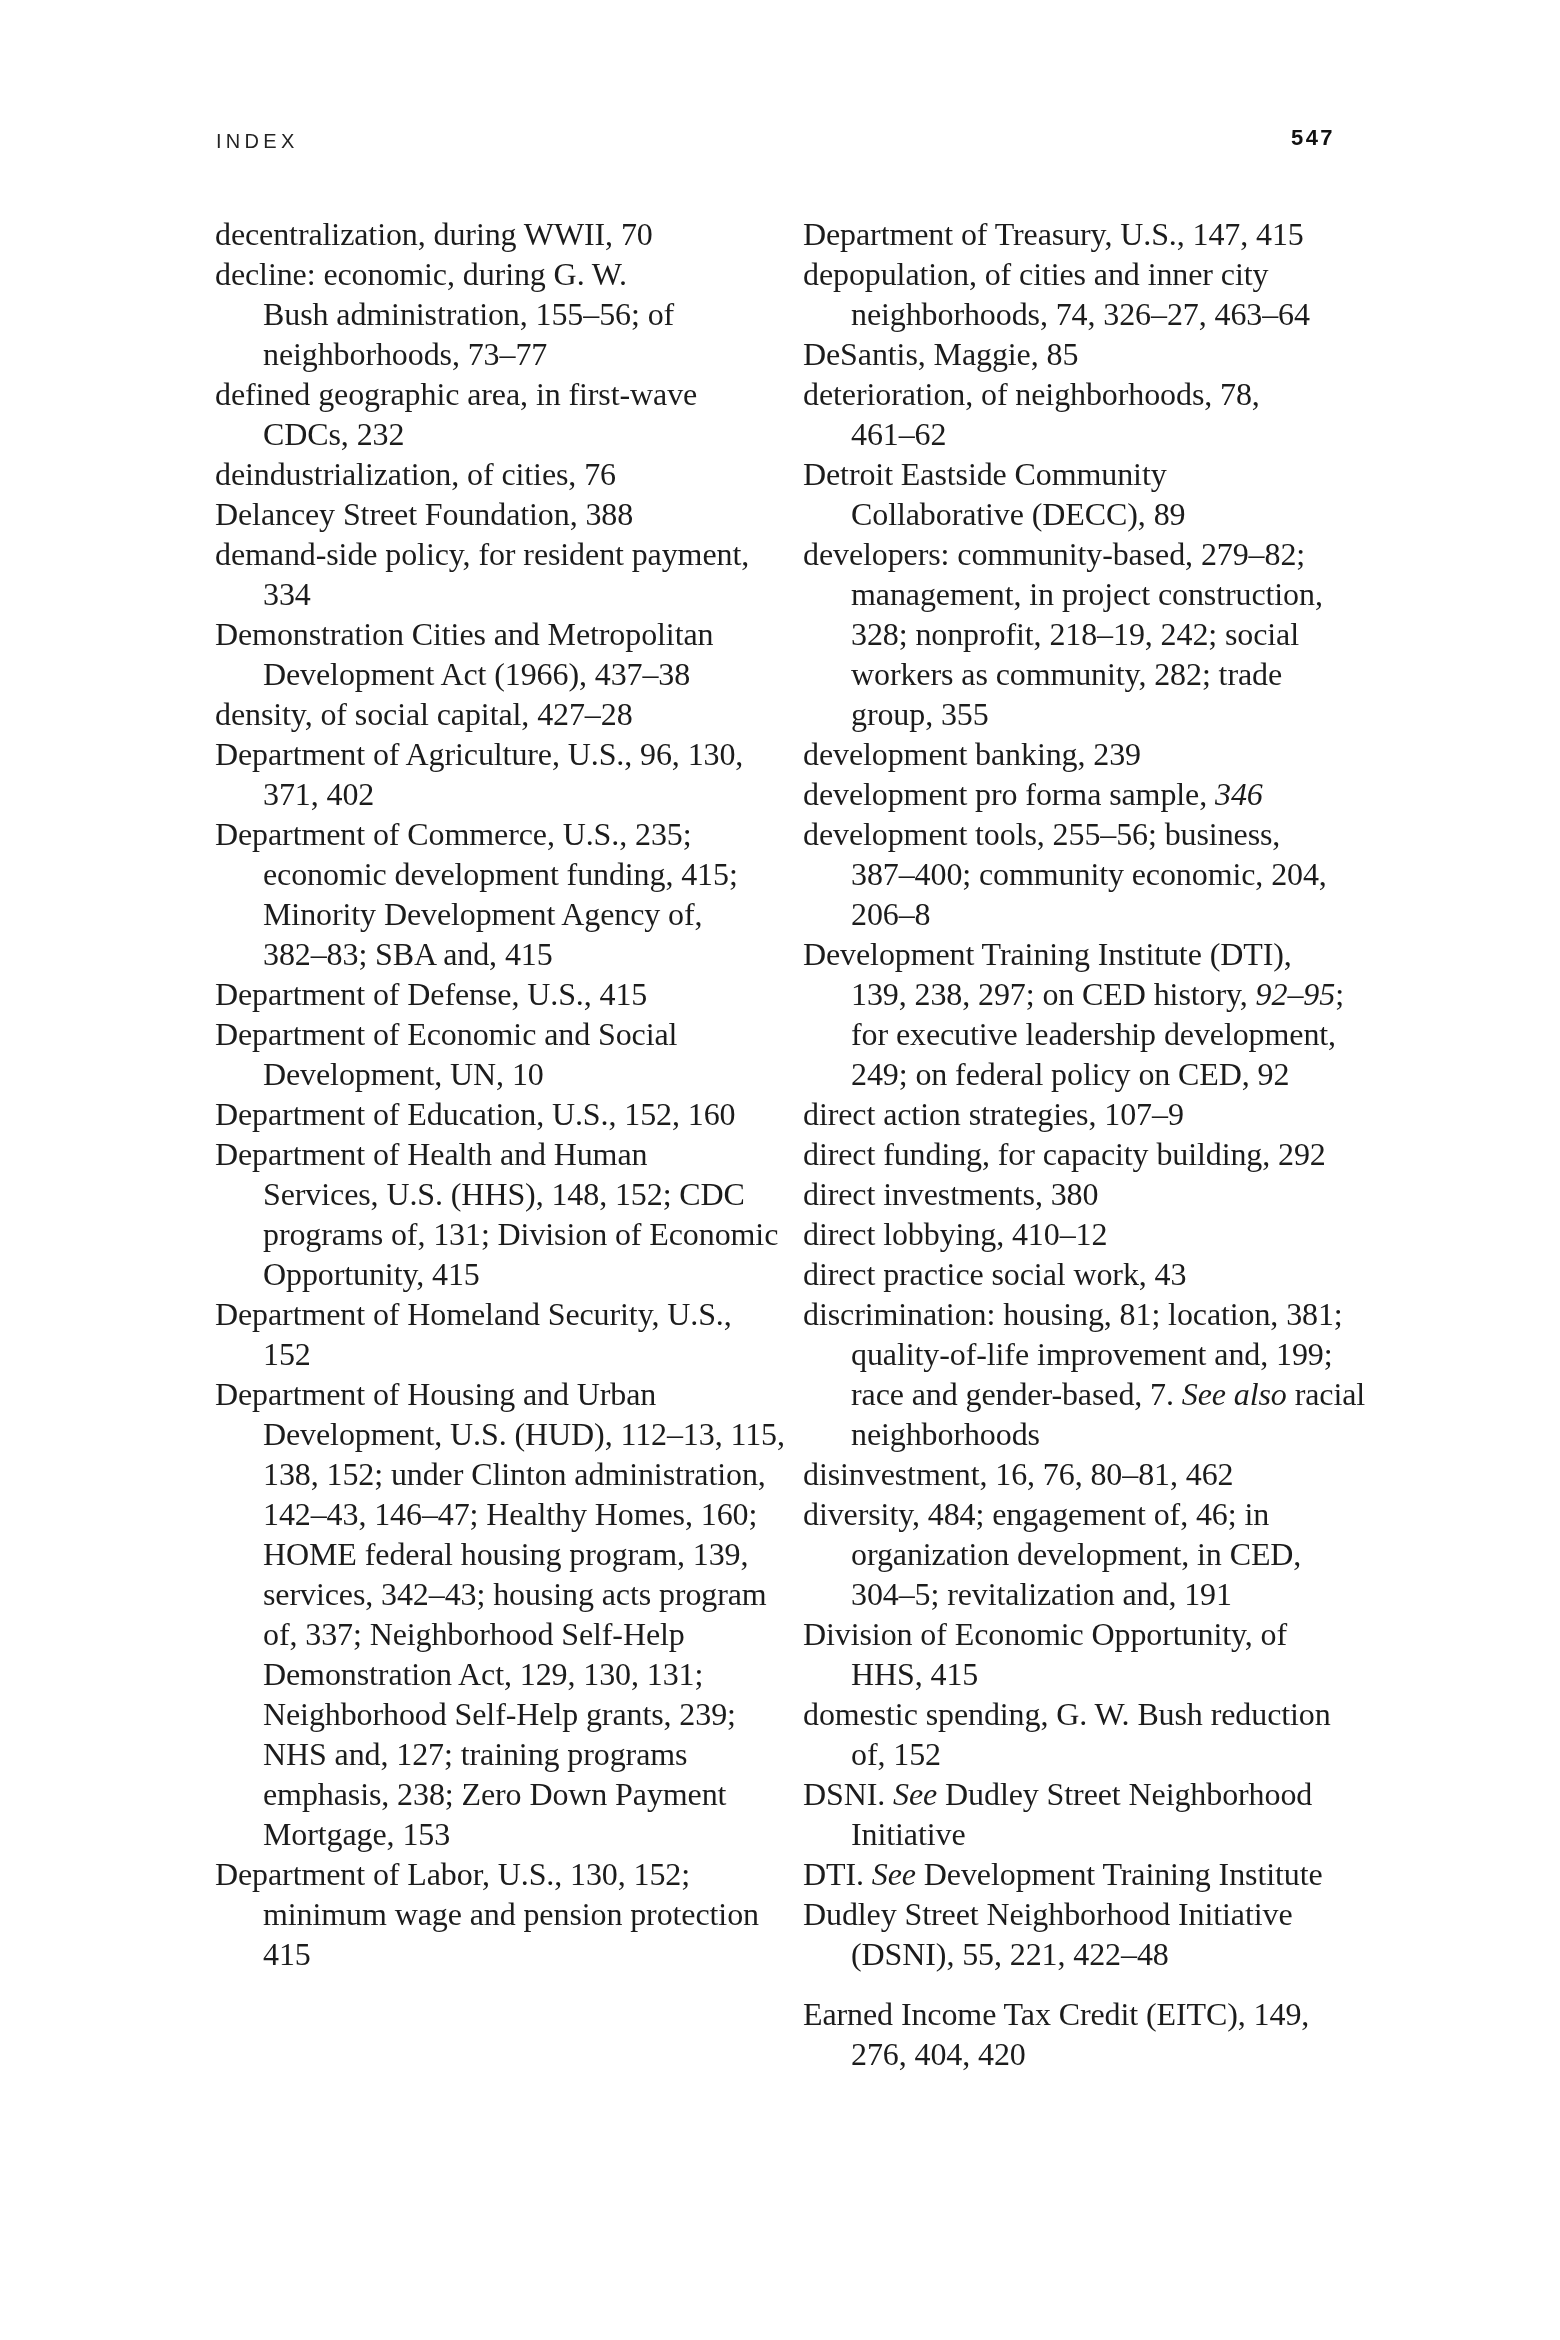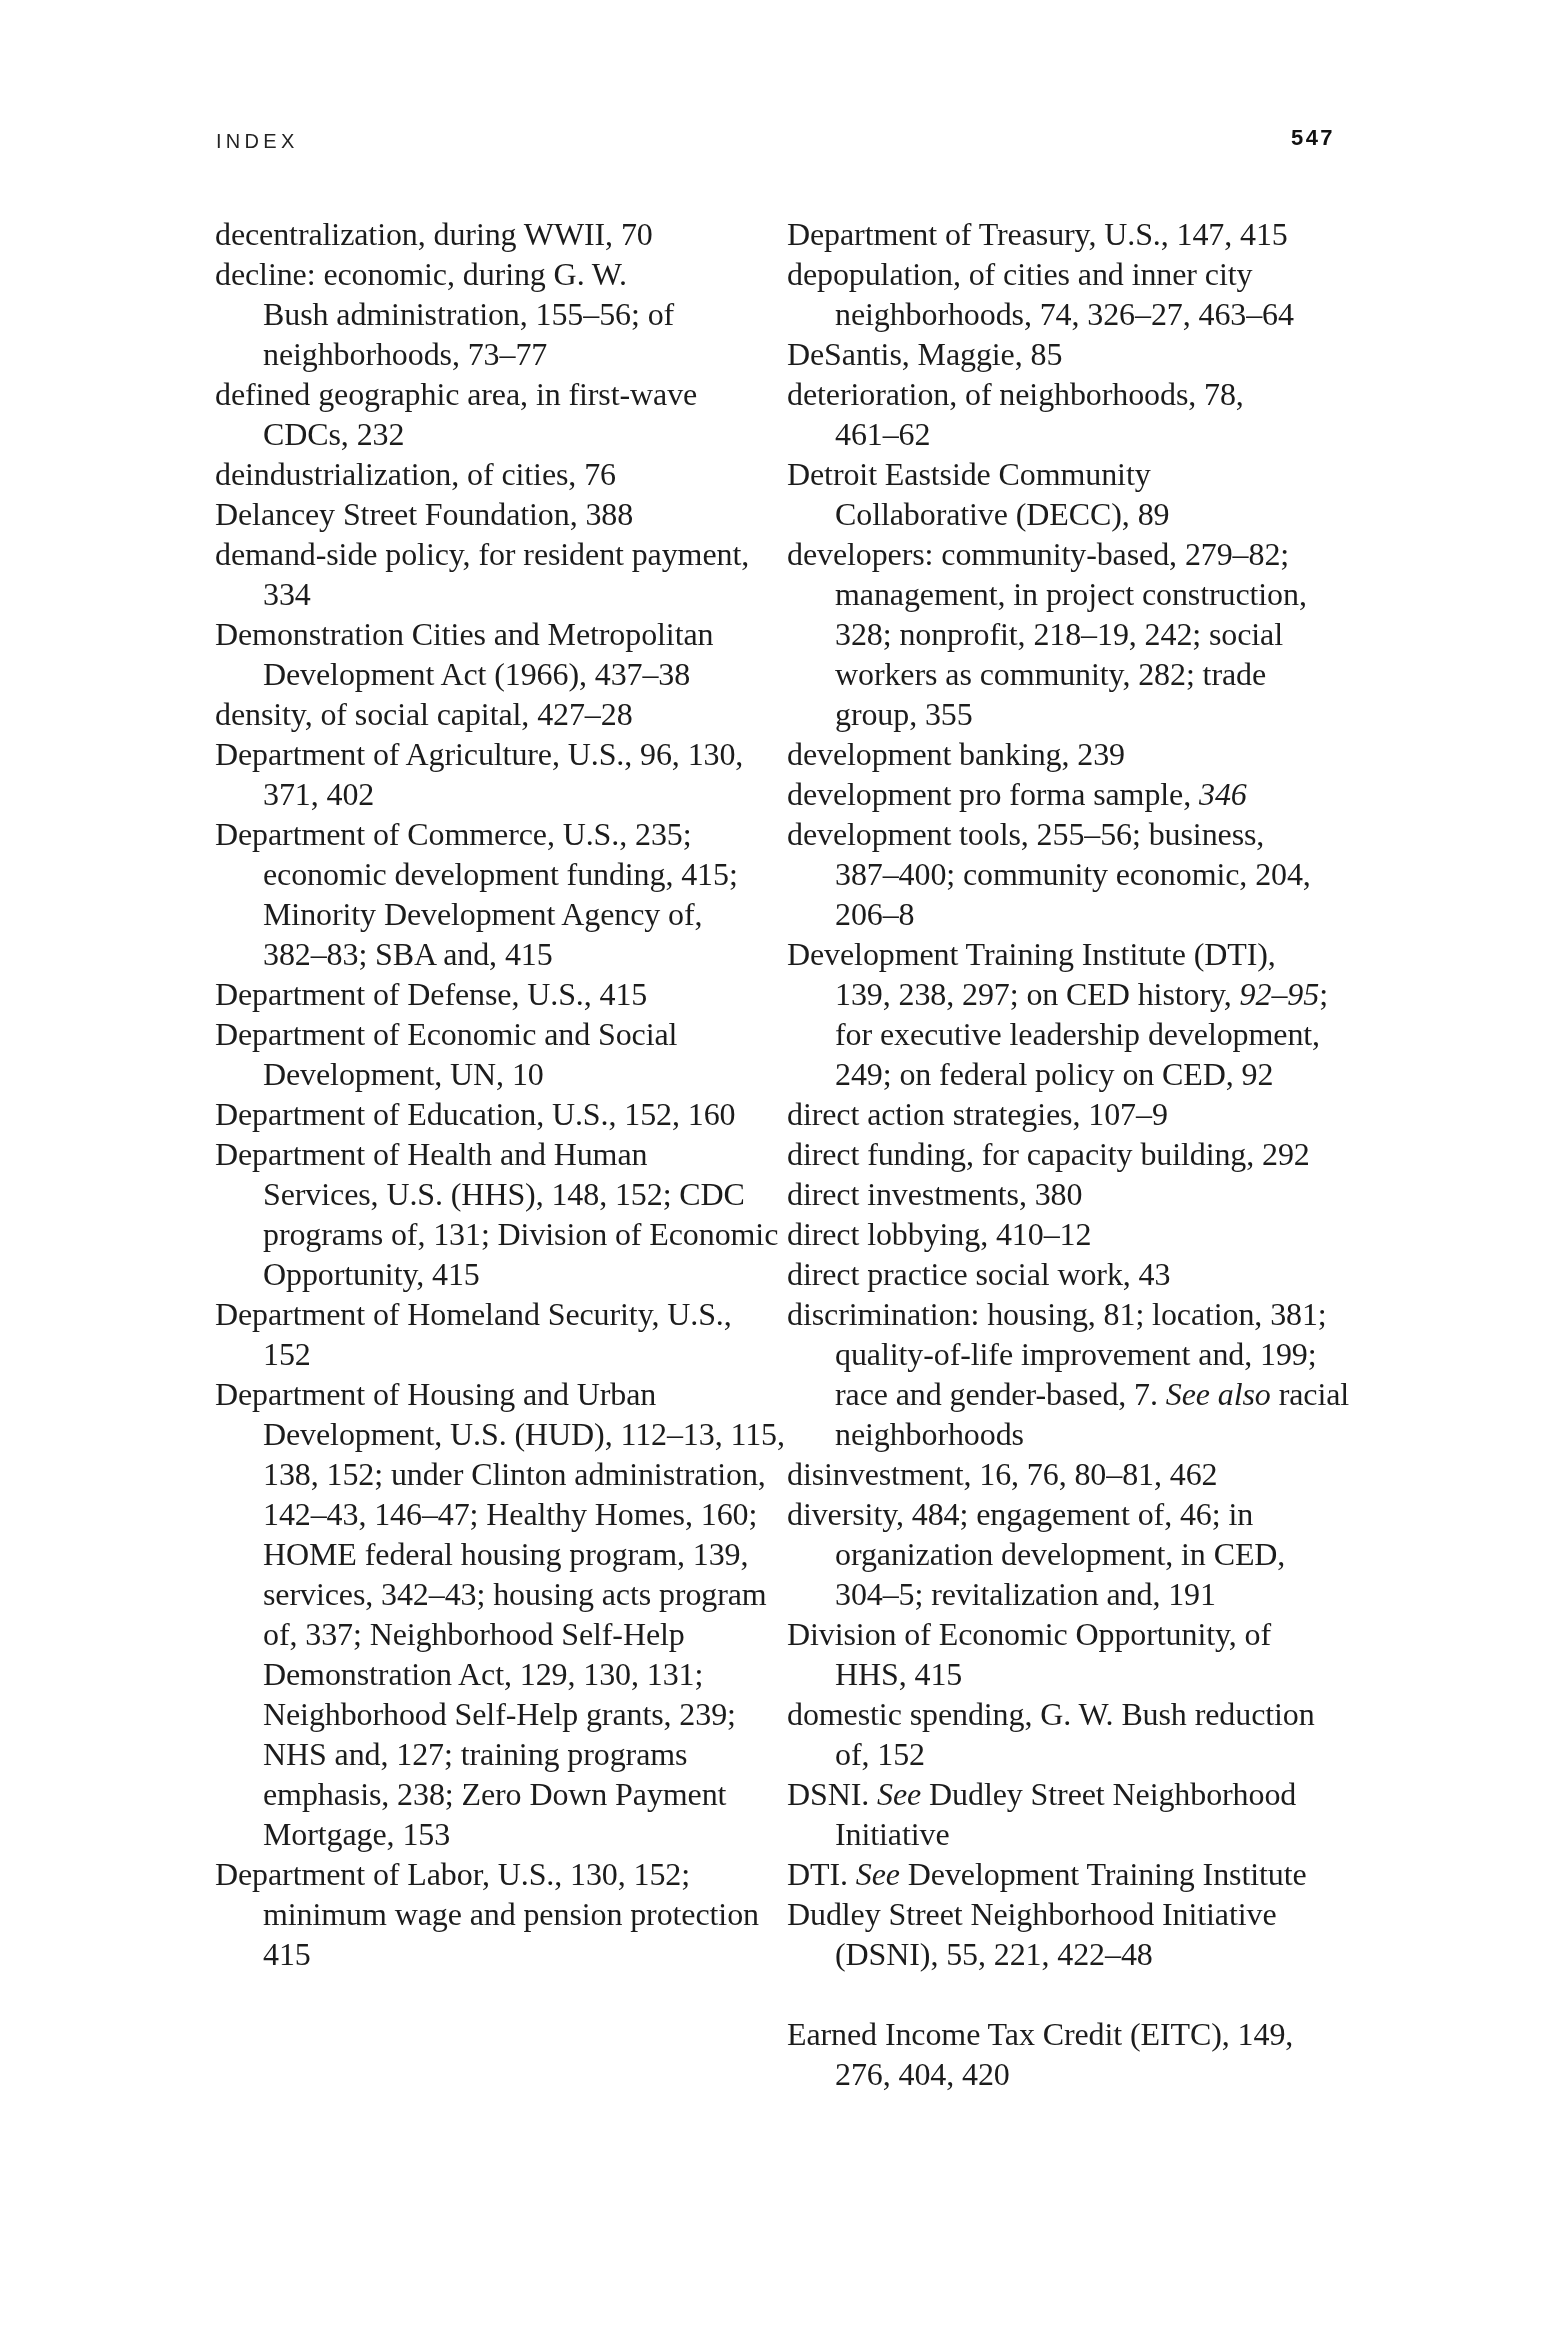--- a/index.html
+++ b/index.html
@@ -20,26 +20,26 @@
   }
   .page-number {
     position: absolute; top: 125px; right: 226px;
     font-family: "Liberation Sans", sans-serif;
     font-size: 22px; font-weight: 700;
     letter-spacing: 2.4px; color: #111;
   }
 
   .columns {
     position: absolute; left: 215px; top: 214px;
-    display: flex; gap: 13px;
+    display: flex; gap: 29px;
   }
   .col { width: 559px; }
 
   .entry { margin: 0; }
-  .entry.gap { margin-top: 40px; }
+  .entry.gap { margin-top: 20px; }
   .line {
     font-size: 32px;
     line-height: 40px;
     white-space: nowrap;
     letter-spacing: -0.1px;
   }
   .line.cont { padding-left: 48px; }
   .line i { font-style: italic; }
 </style>
 </head>

